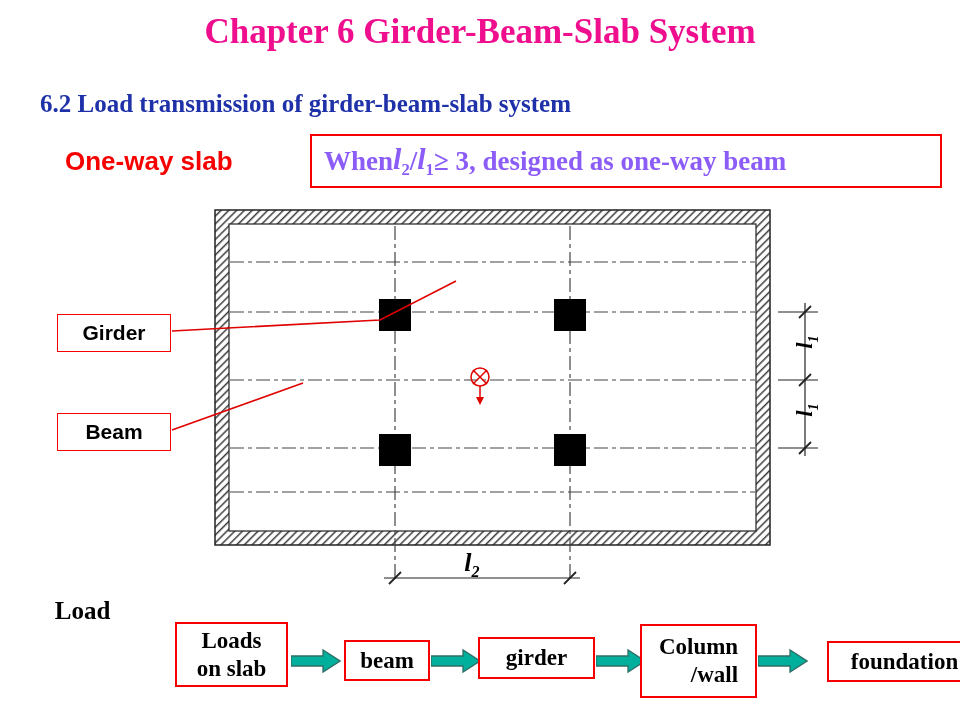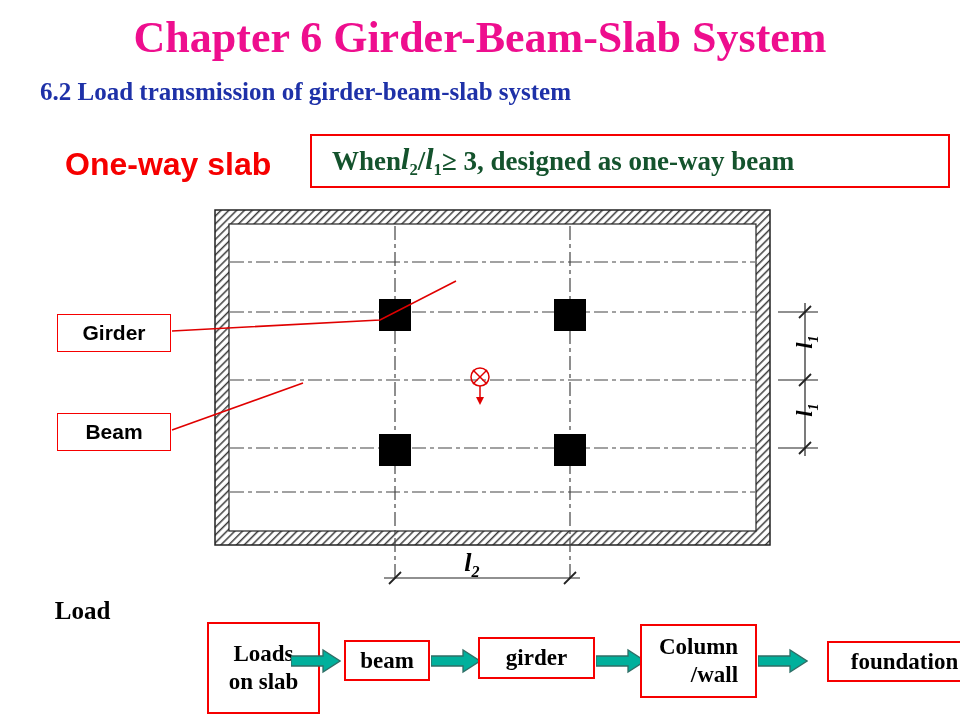--- a/index.html
+++ b/index.html
@@ -4,34 +4,34 @@
 <style>
   html,body{margin:0;padding:0;background:#888;}
   .page{
     position:relative;width:960px;height:720px;background:#ffffff;
     font-family:"Liberation Serif",serif;overflow:hidden;margin:0 auto;
   }
   .abs{position:absolute;}
   
   .title{
     left:0;top:12px;width:960px;text-align:center;
-    font-size:44px;font-weight:bold;letter-spacing:0px;
+    font-size:35px;font-weight:bold;letter-spacing:0px;
   }
   .subtitle{
     left:40px;top:78px;font-size:25px;font-weight:bold;
   }
   .oneway{
-    left:65px;top:146px;font-size:32px;font-weight:bold;
+    left:65px;top:146px;font-size:26px;font-weight:bold;
     font-family:"Liberation Sans",sans-serif;
   }
   .cond-box{
     left:310px;top:134px;width:616px;height:50px;
     border:2px solid #f60000;background:#fff;
-    display:flex;align-items:center;padding-left:20px;box-sizing:content-box;
-    font-size:27px;font-weight:bold;color:#14532d;
+    display:flex;align-items:center;padding-left:12px;box-sizing:content-box;
+    font-size:27px;font-weight:bold;color:#8b5cf6;
   }
   .cond-box i{font-size:30px;}
   .cond-box sub{font-size:0.62em;}
   
   .overlay{left:0;top:0;width:960px;height:720px;}
   
   .callout{
     width:112px;height:36px;border:1.6px solid #f60000;background:#fff;
     display:flex;align-items:center;justify-content:center;
     font-family:"Liberation Sans",sans-serif;font-size:21px;font-weight:bold;color:#000;
@@ -50,21 +50,21 @@
   .flow-caption{
     left:0px;top:596px;width:165px;text-align:center;
     font-size:25px;font-weight:bold;color:#000;line-height:30px;
   }
   .step{
     border:2.5px solid #f60000;background:#fff;color:#000;
     display:flex;align-items:center;justify-content:center;text-align:center;
     font-size:23px;font-weight:bold;white-space:pre-line;line-height:28px;
     box-sizing:border-box;
   }
-  .step1{left:175px;top:622px;width:113px;height:92px;margin-left:32px;}
+  .step1{left:175px;top:622px;width:113px;height:65px;}
   .step2{left:344px;top:640px;width:86px;height:41px;}
   .step3{left:478px;top:637px;width:117px;height:42px;}
   .step4{left:640px;top:624px;width:117px;height:74px;text-align:right;}
   .step5{left:800px;top:641px;width:155px;height:41px;margin-left:27px;}
   .flow-arrow{width:50px;height:26px;}
   .arr1{left:291px;top:648px;}
   .arr2{left:431px;top:648px;}
   .arr3{left:596px;top:648px;}
   .arr4{left:758px;top:648px;}
 </style>
@@ -130,21 +130,21 @@
     <g stroke="#222" stroke-width="1.2" fill="none">
       <line x1="384" y1="578" x2="580" y2="578"></line>
       <g stroke-width="1.8">
         <line x1="389" y1="584" x2="401" y2="572"></line>
         <line x1="564" y1="584" x2="576" y2="572"></line>
       </g>
     </g>
   </svg>
 
   <div class="abs title" style="color:#ee0e8e;">Chapter 6 Girder-Beam-Slab System</div>
-  <div class="abs subtitle" style="color:#1e31a8;">6.2 Load transmission of girder-beam-slab system</div>
+  <div class="abs subtitle" style="color:#1e31a8;margin-top:12px;">6.2 Load transmission of girder-beam-slab system</div>
   <div class="abs oneway" style="color:#f60000;">One-way slab</div>
 
   <div class="abs cond-box">
     <span>When </span>
     <span><i>l</i><sub>2</sub></span>
     <span> / </span>
     <span><i>l</i><sub>1</sub></span>
     <span> ≥ 3, designed as one-way beam</span>
   </div>
 

